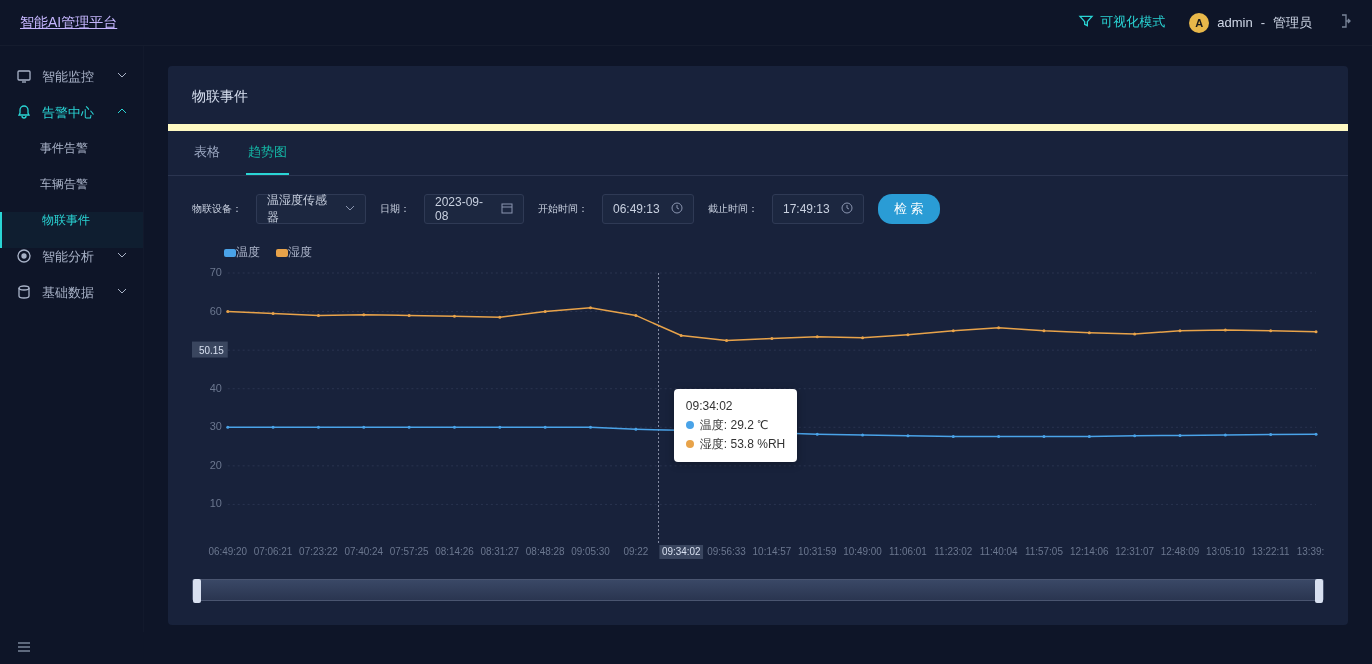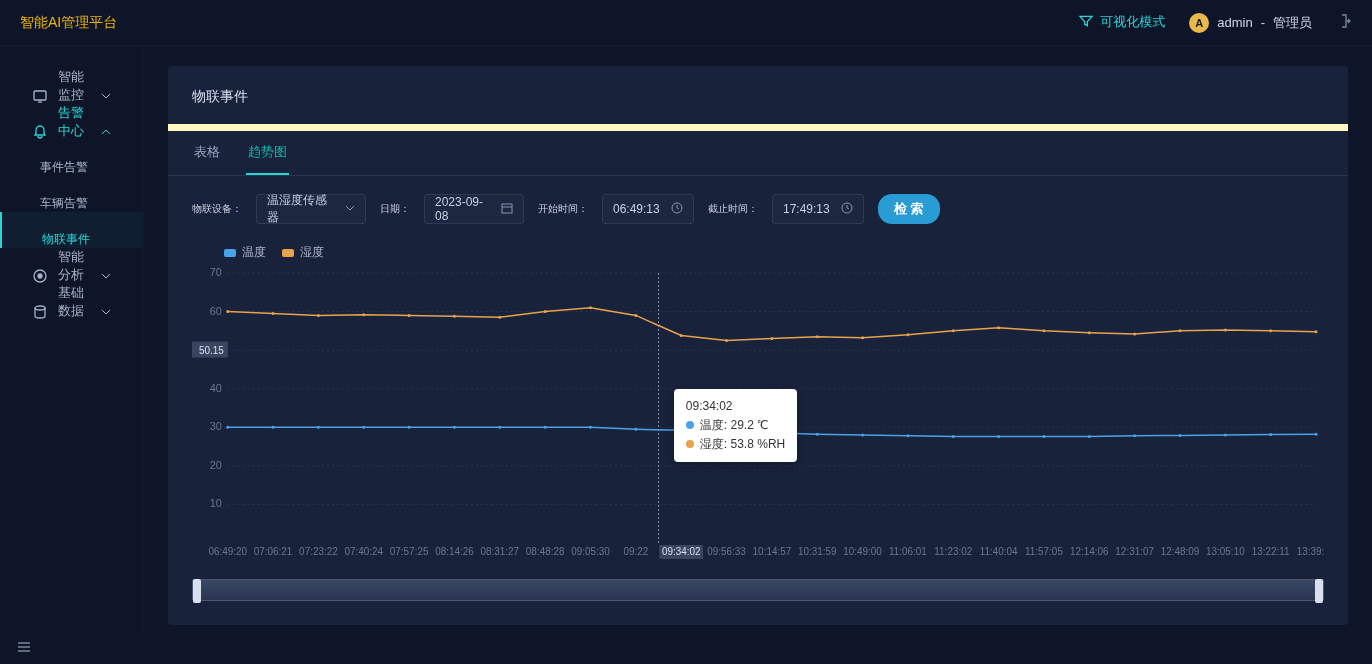--- a/index.html
+++ b/index.html
@@ -14,21 +14,21 @@
 }
 .app { display: flex; flex-direction: column; height: 100%; }
 .header {
   height: 46px;
   background: #0e1528;
   display: flex;
   align-items: center;
   padding: 0 20px;
   border-bottom: 1px solid rgba(255,255,255,0.03);
 }
-.header-title { color: #eab308; font-size: 14px; font-weight: 500; flex: 0 0 auto; }
+.header-title { color: #c4b5fd; font-size: 14px; font-weight: 500; flex: 0 0 auto; text-decoration: underline; }
 .header-spacer { flex: 1; }
 .header-right { display: flex; align-items: center; gap: 24px; }
 .vis-mode { color: #2ad5d5; display: flex; align-items: flex-start; gap: 6px; cursor: pointer; }
 .user-block { display: flex; align-items: center; gap: 8px; color: #d0d8e8; }
 .avatar {
   width: 20px; height: 20px; border-radius: 50%;
   background: #e8b84a; color: #1a1a1a;
   display: flex; align-items: center; justify-content: center;
   font-size: 11px; font-weight: bold;
 }
@@ -38,22 +38,22 @@
   width: 144px;
   background: #0e1528;
   border-right: 1px solid rgba(255,255,255,0.02);
   display: flex;
   flex-direction: column;
   padding-top: 22px;
 }
 .side-item {
   height: 36px;
   display: flex;
-  align-items: flex-end;
-  padding: 0 32px;
+  align-items: flex-start;
+  padding: 0 16px;
   cursor: pointer;
   color: #a9b3c8;
   gap: 10px;
   position: relative;
 }
 .side-item.sub { padding-left: 40px; font-size: 12px; }
 .side-item.active {
   color: #2ad5d5;
   background: rgba(42,213,213,0.05);
   border-left: 2px solid #2ad5d5;
@@ -97,25 +97,24 @@
 .timeinput { width: 92px; justify-content: space-between; }
 .btn-primary {
   background: #2a9cd5;
   border: none;
   height: 30px;
   padding: 0 16px;
   border-radius: 14px;
   color: #fff;
   cursor: pointer;
   font-size: 13px;
-  font-weight: bold;
 }
 .chart-wrap { padding: 8px 24px 24px; }
 .legend { display:flex; gap:16px; padding: 2px 0 6px 32px; font-size:12px; color:#aeb7cc; }
-.legend-item { display:flex; align-items:center; gap:6px; }
+.legend-item { display:flex; align-items:center; gap:0; }
 .legend-swatch { width:12px; height:8px; border-radius:2px; }
 .chart {
   position: relative;
   height: 300px;
 }
 .chart svg { width:100%; height:100%; }
 .ytick { font-size:11px; fill:#6b778f; }
 .gridline { stroke:#2a3450; stroke-dasharray:2 3; }
 .xtick { font-size:10px; fill:#6b778f; }
 .xtick-hl { font-size:10px; fill:#d8e0f0; }

